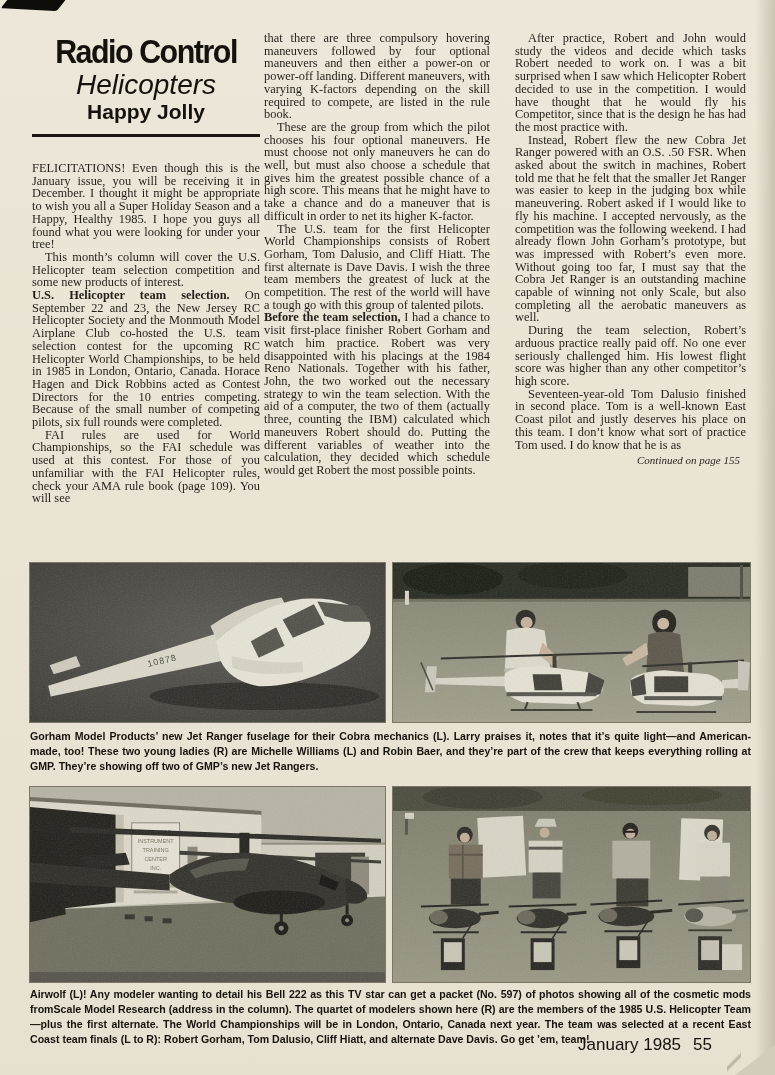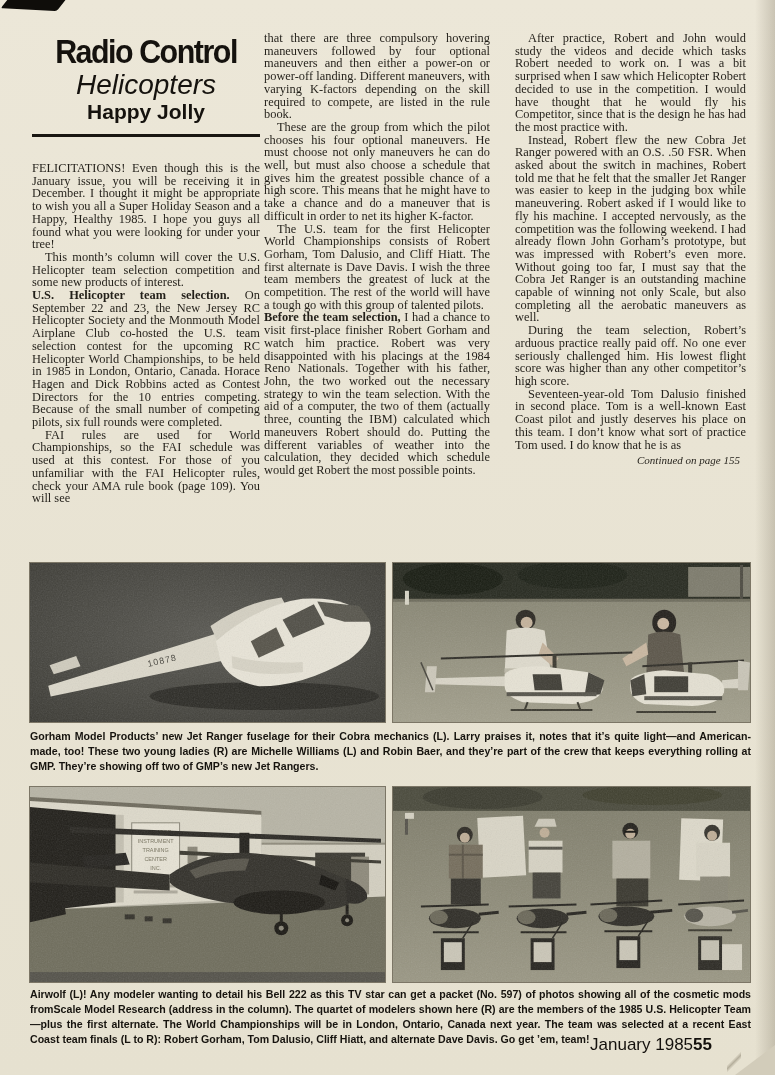--- a/index.html
+++ b/index.html
@@ -49,21 +49,21 @@
 
   
   .caption{position:absolute;left:30px;width:721px;font-family:"Liberation Sans",sans-serif;
     font-weight:700;font-size:10.6px;line-height:15px;text-align:justify;color:#16130e;}
   .cap1{top:729px;}
   .cap2{top:987px;}
 
   
   .footer{position:absolute;left:30px;top:1035px;width:682px;text-align:right;
     font-family:"Liberation Sans",sans-serif;font-size:17px;color:#14110d;}
-  .footer .pn{font-weight:700;margin-left:0;}
+  .footer .pn{font-weight:400;margin-left:12px;}
 </style>
 </head>
 <body>
 
 <div class="page">
 
   <div class="corner-mark"></div>
   <div class="edge-right"></div>
 
   <div class="hdr">

